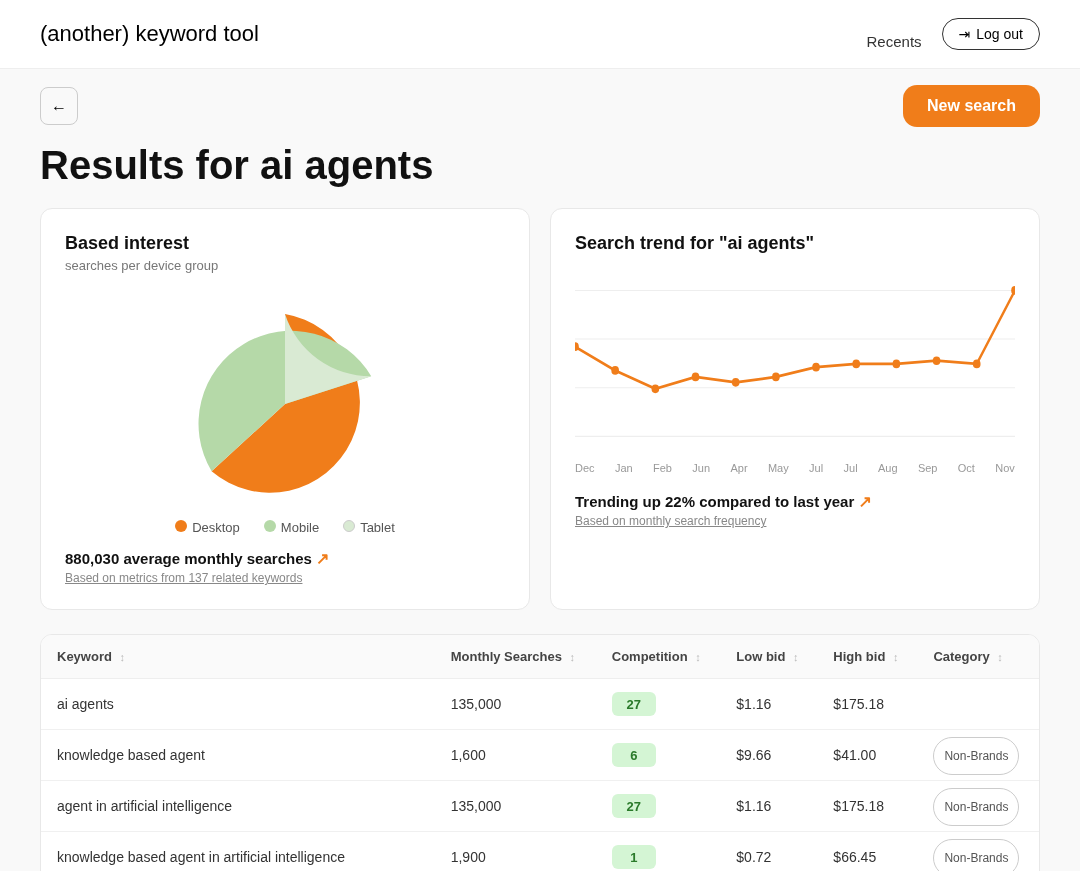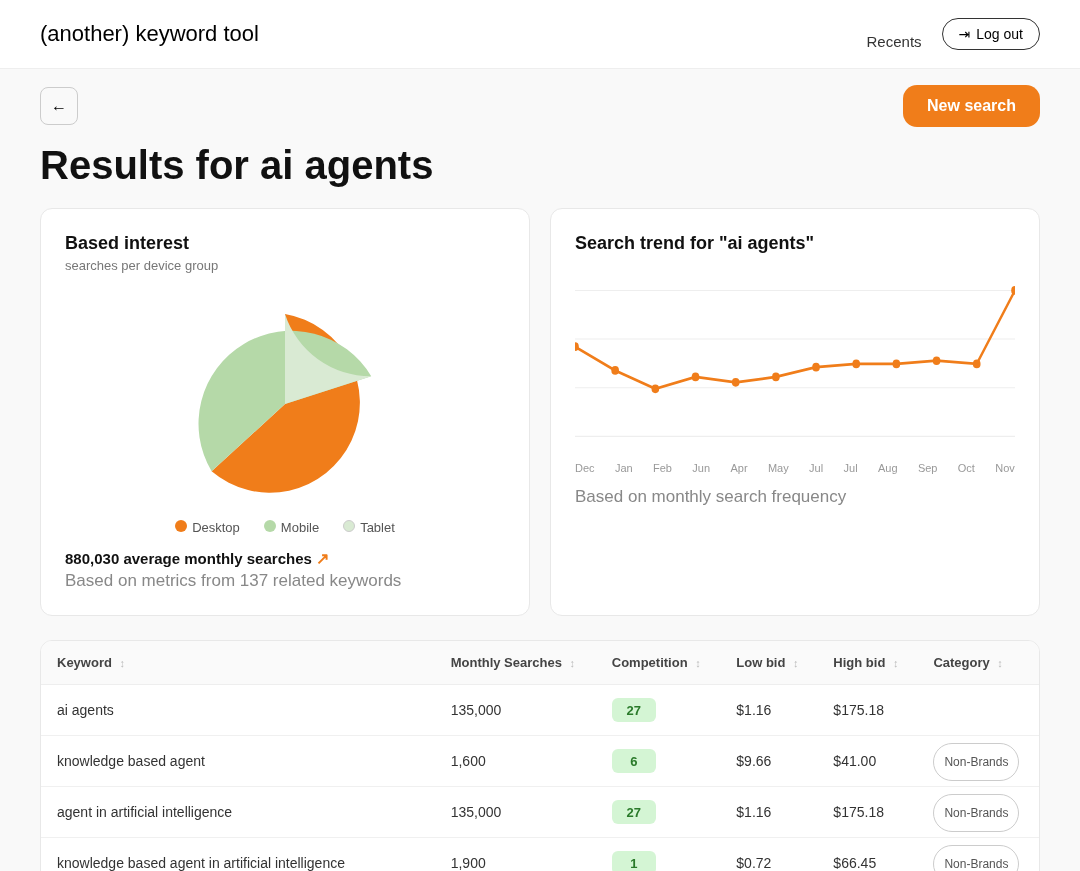--- a/index.html
+++ b/index.html
@@ -21,21 +21,21 @@
     .cards { display: flex; gap: 20px; padding: 0 40px 24px; }
     .card { background: #fff; border-radius: 12px; border: 1px solid #e8e8e8; padding: 24px; flex: 1; }
     .card-title { font-size: 18px; font-weight: 700; color: #111; margin-bottom: 4px; }
     .card-subtitle { font-size: 13px; color: #777; margin-bottom: 21px; }
 
     
     .pie-container { display: flex; justify-content: center; align-items: center; padding: 10px 0 16px; }
     .legend { display: flex; gap: 24px; justify-content: center; margin-bottom: 14px; font-size: 13px; color: #555; align-items: center; }
     .legend-dot { width: 12px; height: 12px; border-radius: 50%; display: inline-block; margin-right: 5px; }
     .stat-main { font-size: 15px; font-weight: 700; color: #111; }
-    .stat-sub { font-size: 17px; color: #888; margin-top: 3px; }
+    .stat-sub { font-size: 12px; color: #888; margin-top: 3px; text-decoration: underline; }
     .trend-arrow { color: #f07d1a; font-size: 16px; }
 
     
     .chart-area { width: 100%; height: 200px; position: relative; }
     .chart-labels { display: flex; justify-content: space-between; padding: 4px 0 10px; font-size: 11px; color: #999; }
     .trend-stat { font-size: 15px; font-weight: 700; color: #111; margin-top: 8px; }
 
     
     .table-wrap { margin: 0 40px 30px; background: #fff; border-radius: 12px; border: 1px solid #e8e8e8; overflow: hidden; }
     table { width: 100%; border-collapse: collapse; }
@@ -140,20 +140,24 @@
       <span>Apr</span>
       <span>May</span>
       <span>Jul</span>
       <span>Jul</span>
       <span>Aug</span>
       <span>Sep</span>
       <span>Oct</span>
       <span>Nov</span>
     </div>
 
+    <div class="trend-stat">
+      <span>Trending up 22% compared to last year</span>
+      <span class="trend-arrow"> ↗</span>
+    </div>
     <div class="stat-sub">Based on monthly search frequency</div>
   </div>
 </div>
 
 <div class="table-wrap">
   <table>
     <thead>
       <tr>
         <th>Keyword <span class="sort-icon">↕</span></th>
         <th>Monthly Searches <span class="sort-icon">↕</span></th>

